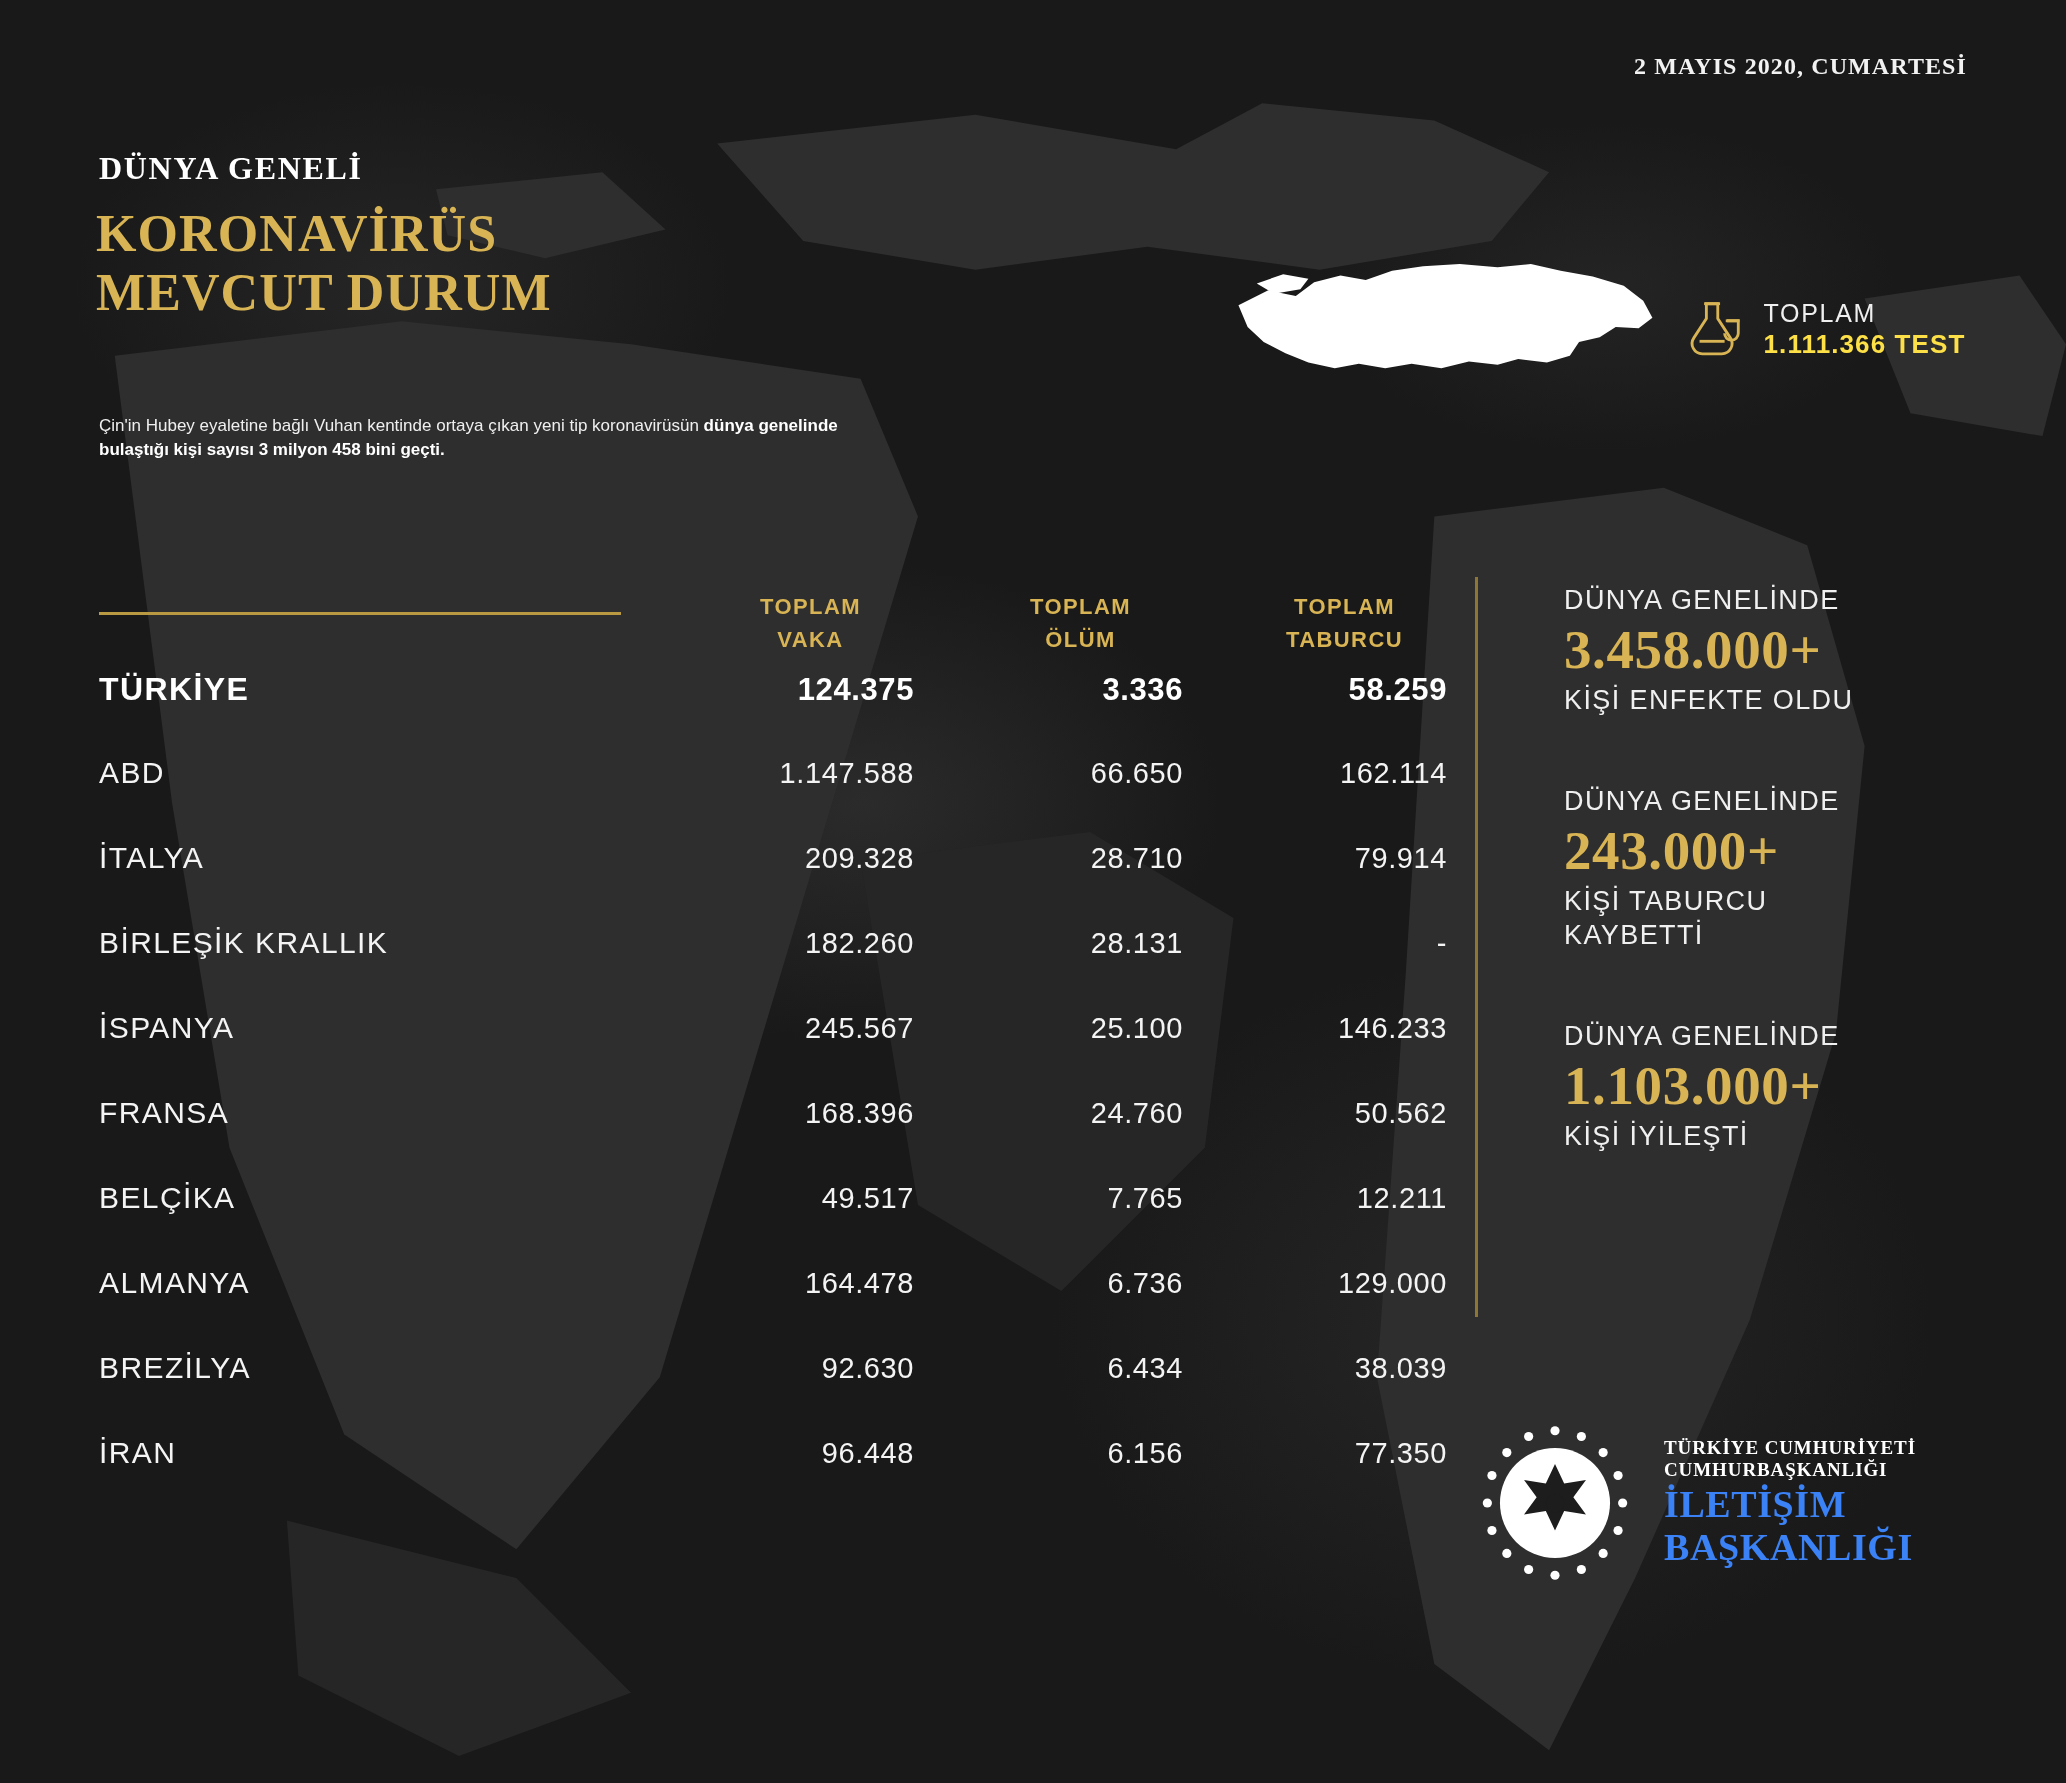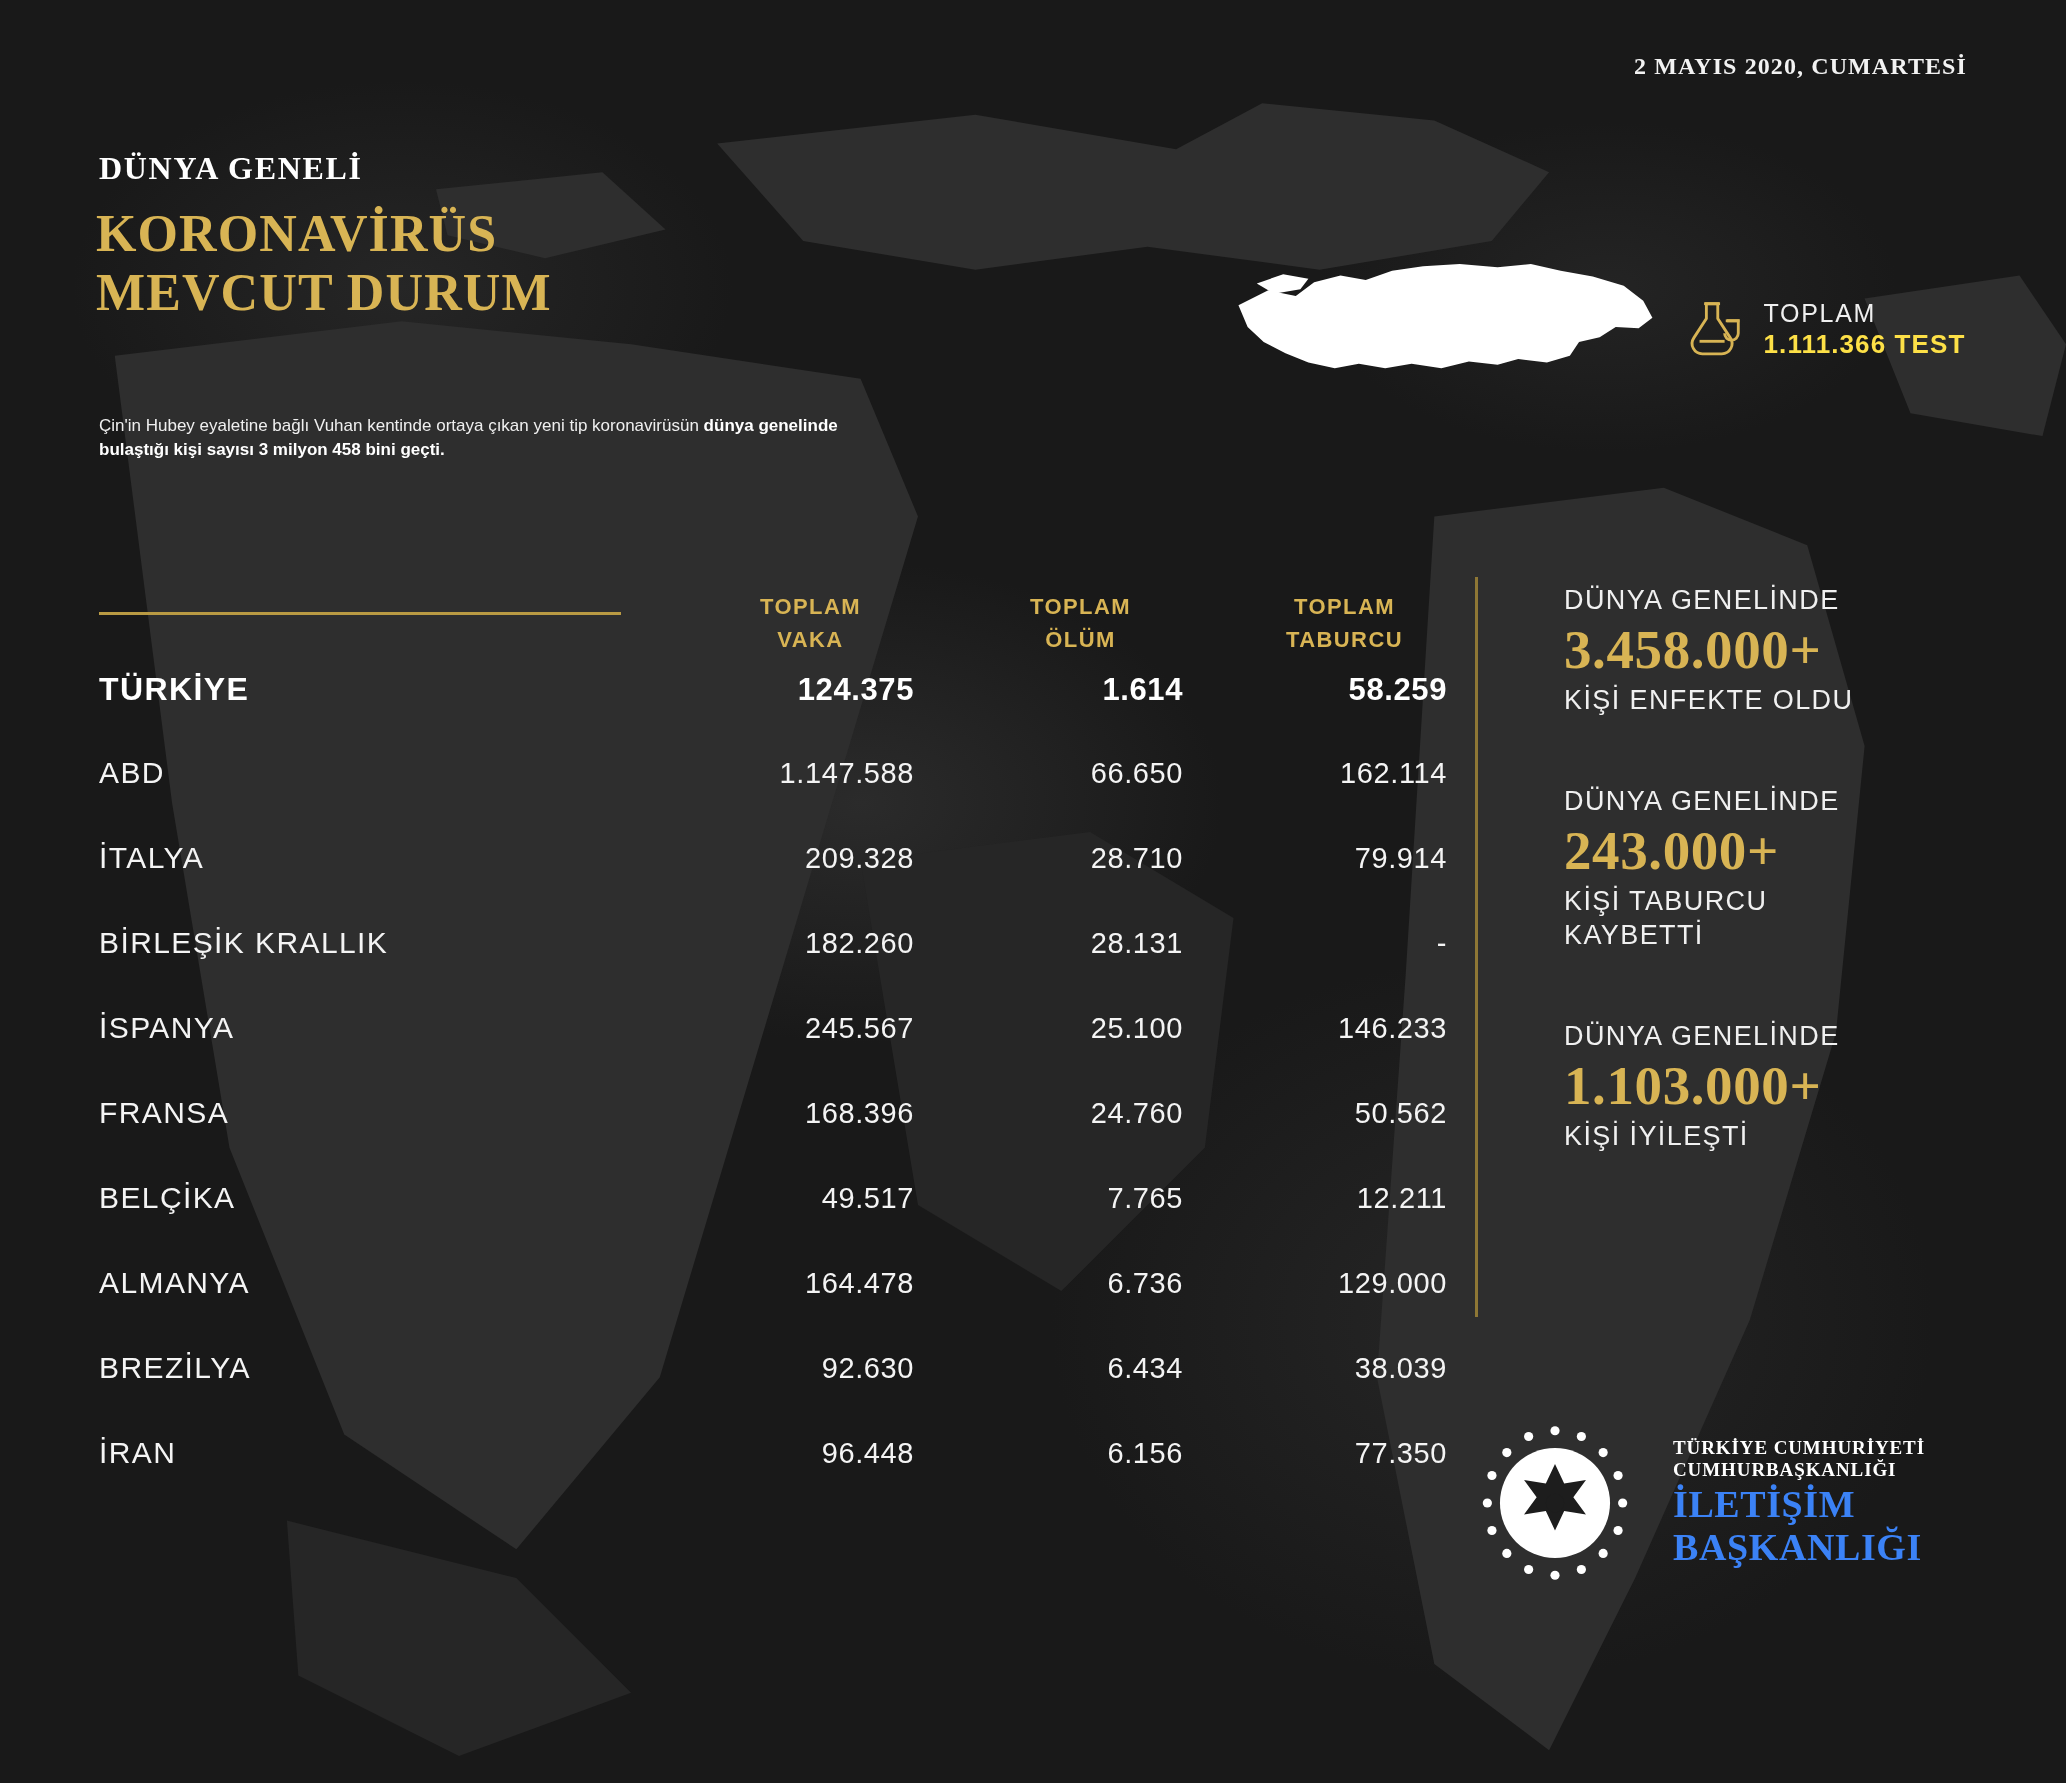--- a/index.html
+++ b/index.html
@@ -182,21 +182,21 @@
     color: #f0f0f0;
     white-space: pre-line;
   }
 
   
   .logo-block {
     position: absolute;
     left: 1469px; top: 1411px;
     display: flex;
     align-items: center;
-    gap: 32px;
+    gap: 23px;
   }
   .logo-mark { width: 172px; height: 184px; flex: 0 0 auto; }
   .logo-mark svg { width: 100%; height: 100%; }
   .logo-text { line-height: 1.12; }
   .logo-small {
     font-family: "Liberation Serif", serif;
     font-weight: 700;
     font-size: 19px;
     letter-spacing: 0.9px;
     color: #ffffff;
@@ -276,21 +276,21 @@
 VAKA</div>
       <div class="col-head c2">TOPLAM
 ÖLÜM</div>
       <div class="col-head c3">TOPLAM
 TABURCU</div>
     </div>
 
     <div class="row highlight">
       <div class="name">TÜRKİYE</div>
       <div class="val v1">124.375</div>
-      <div class="val v2">1.614</div>
+      <div class="val v2">3.336</div>
       <div class="val v3">58.259</div>
     </div>
     <div class="row">
       <div class="name">ABD</div>
       <div class="val v1">1.147.588</div>
       <div class="val v2">66.650</div>
       <div class="val v3">162.114</div>
     </div>
     <div class="row">
       <div class="name">İTALYA</div>

